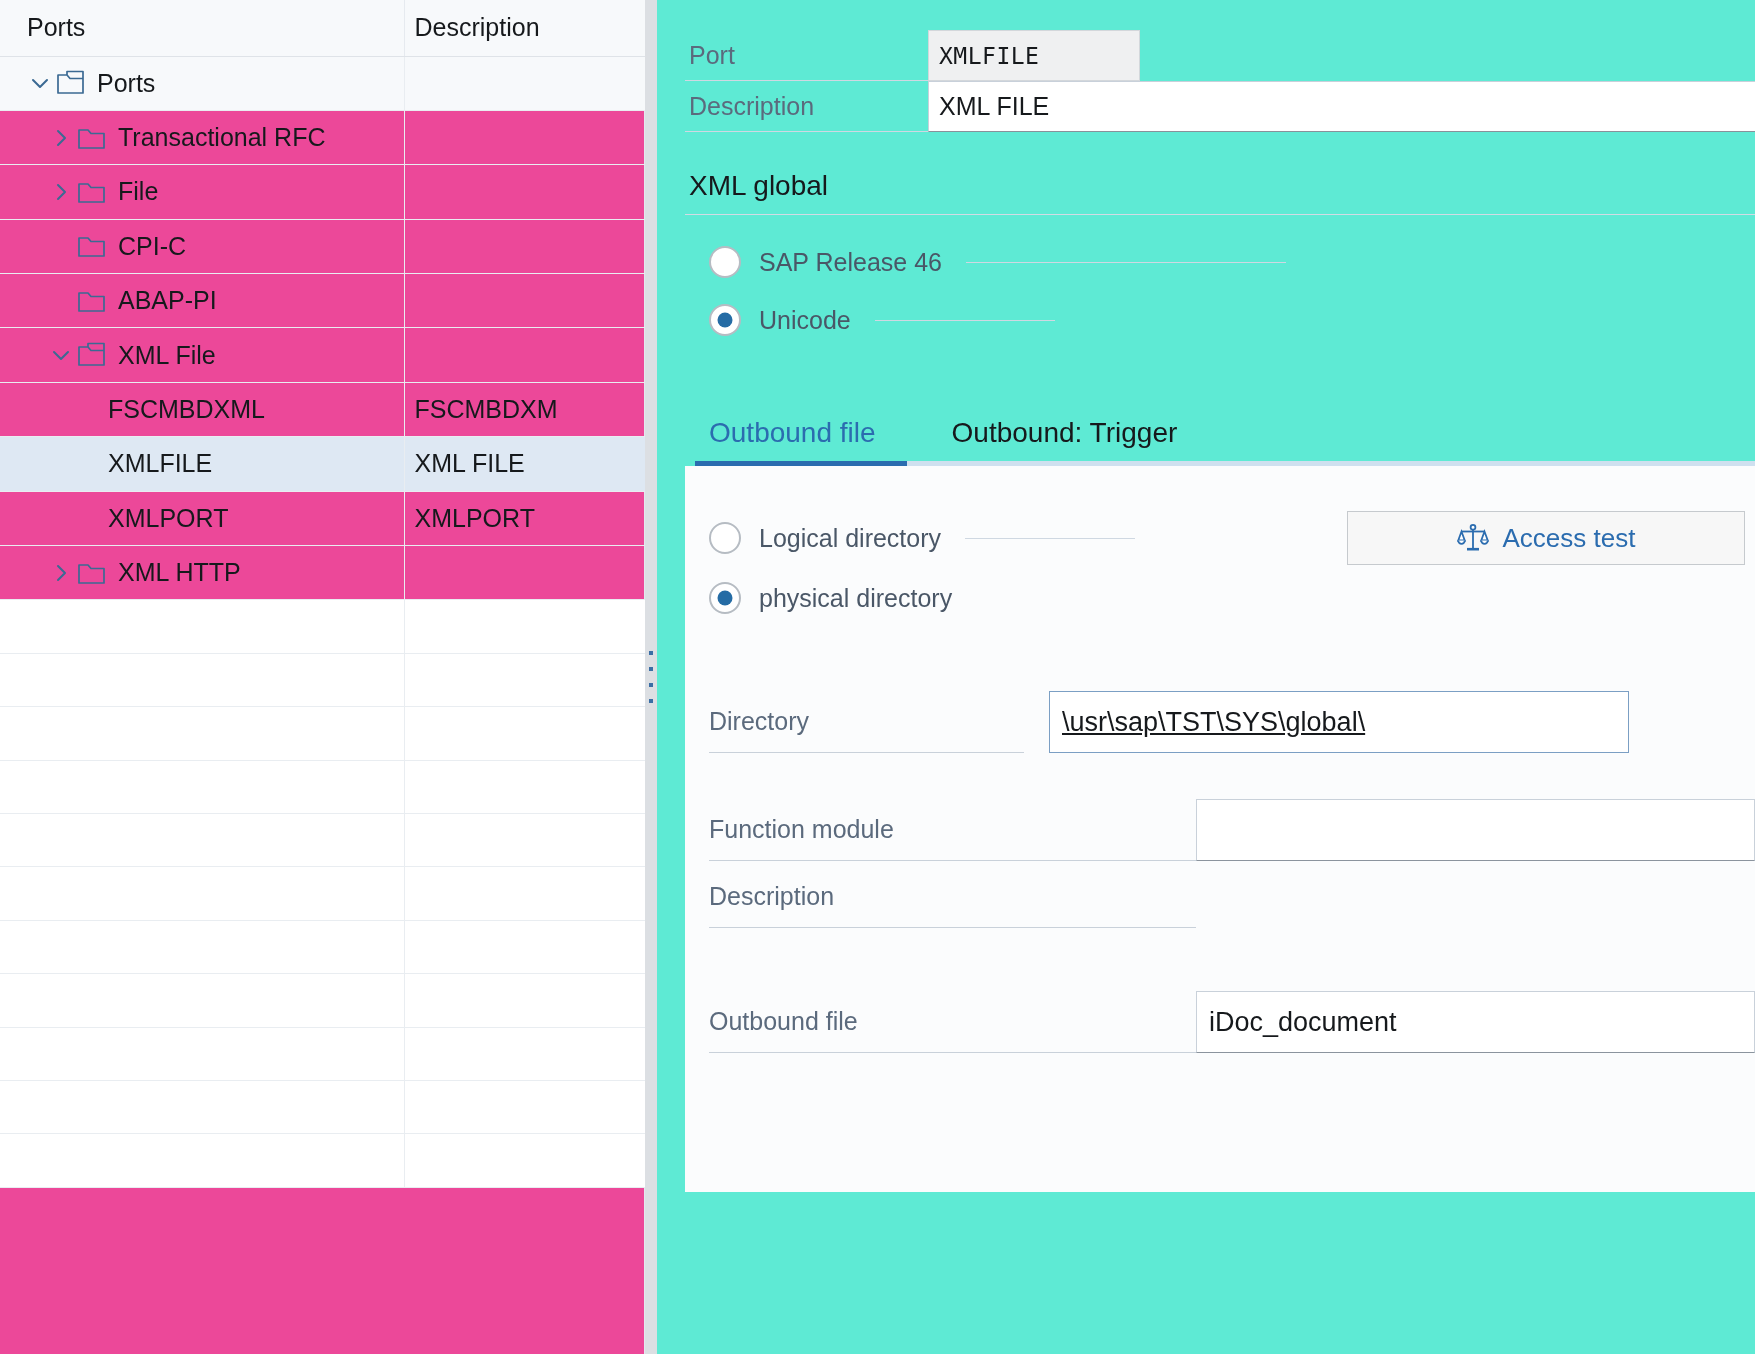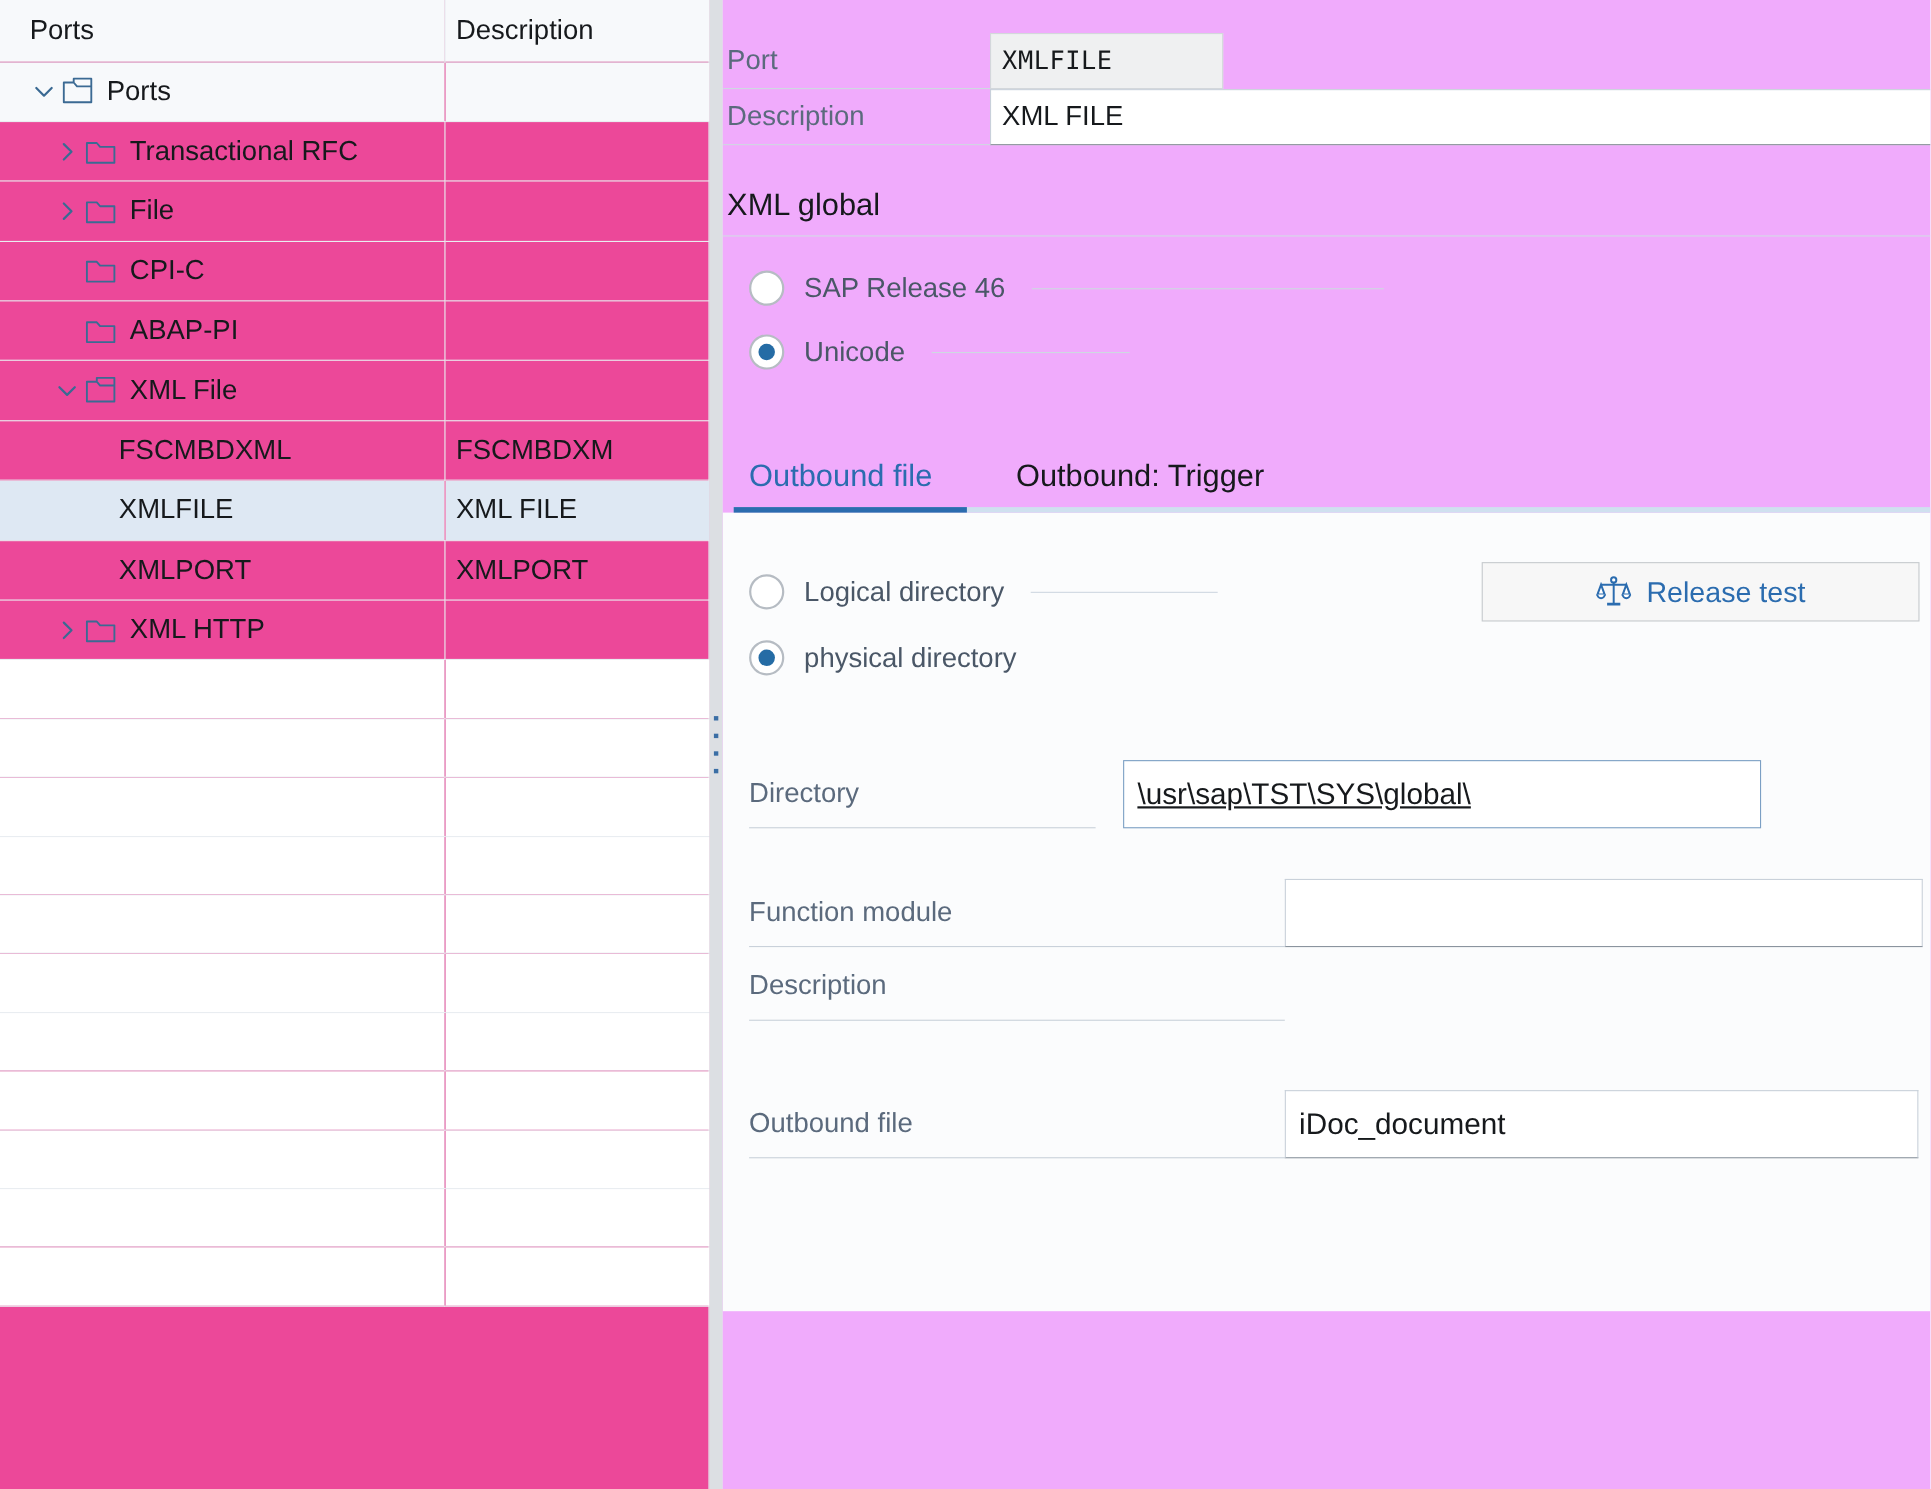--- a/index.html
+++ b/index.html
@@ -105,23 +105,24 @@
     transform: translate(-50%, -50%);
     width: 4px; height: 52px;
     display: flex; flex-direction: column; justify-content: space-between;
   }
   .splitter .grip i { display: block; width: 4px; height: 4px; background: #3a6ea5; }
 
   
   .right-pane {
     flex: 1 1 auto;
     height: 100%;
-    background: #f0abfc;
+    background: #5eead4;
     position: relative;
     overflow: hidden;
+    padding-left: 28px;
   }
 
   .form-head { padding: 30px 0 0 0; }
 
   .frow {
     display: flex;
     align-items: stretch;
     min-height: 51px;
   }
   .flabel {
@@ -610,21 +611,21 @@
               <circle cx="16" cy="5.2" r="2.4" fill="#fff"></circle>
               <line x1="16" y1="7.6" x2="16" y2="26.5"></line>
               <line x1="4.5" y1="9.5" x2="27.5" y2="9.5"></line>
               <line x1="10" y1="27.2" x2="22" y2="27.2" stroke-width="2.6"></line>
               <path d="M4.5 9.5 L1.2 18.5 L7.8 18.5 Z" fill="#fff"></path>
               <path d="M1.2 18.5 A3.3 3.3 0 0 0 7.8 18.5" fill="#fff"></path>
               <path d="M27.5 9.5 L24.2 18.5 L30.8 18.5 Z" fill="#fff"></path>
               <path d="M24.2 18.5 A3.3 3.3 0 0 0 30.8 18.5" fill="#fff"></path>
             </svg>
           </span>
-          <span>Release test</span>
+          <span>Access test</span>
         </div>
       </div>
 
       <div class="dirrow">
         <span class="radio on"></span>
         <span class="radio-label">physical directory</span>
       </div>
 
       <div class="gap-md"></div>
 

